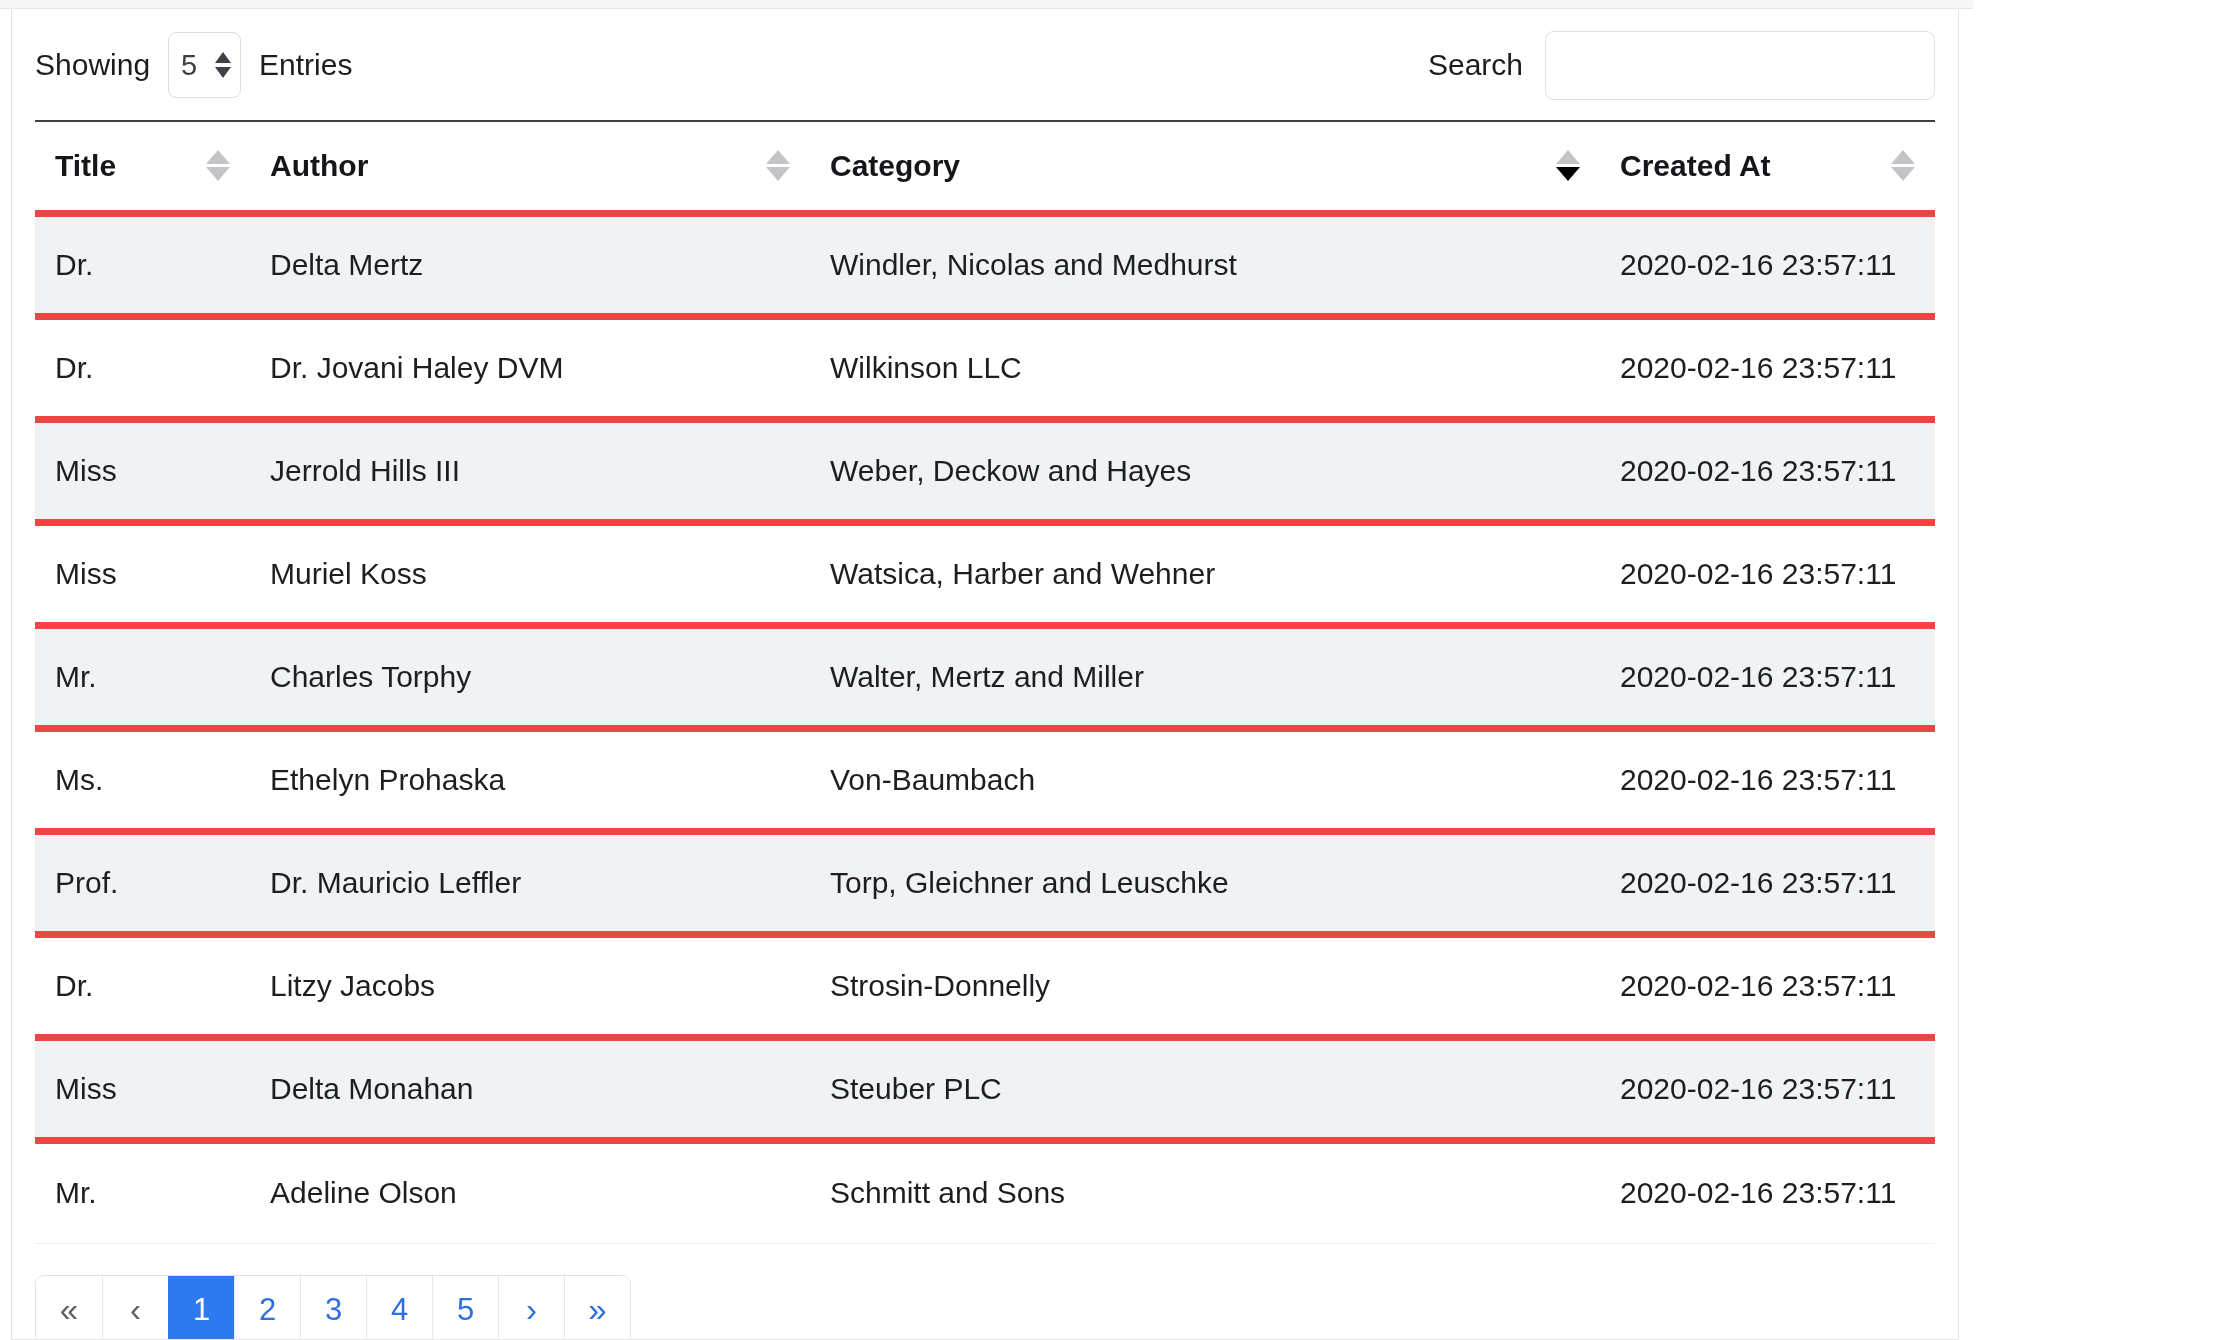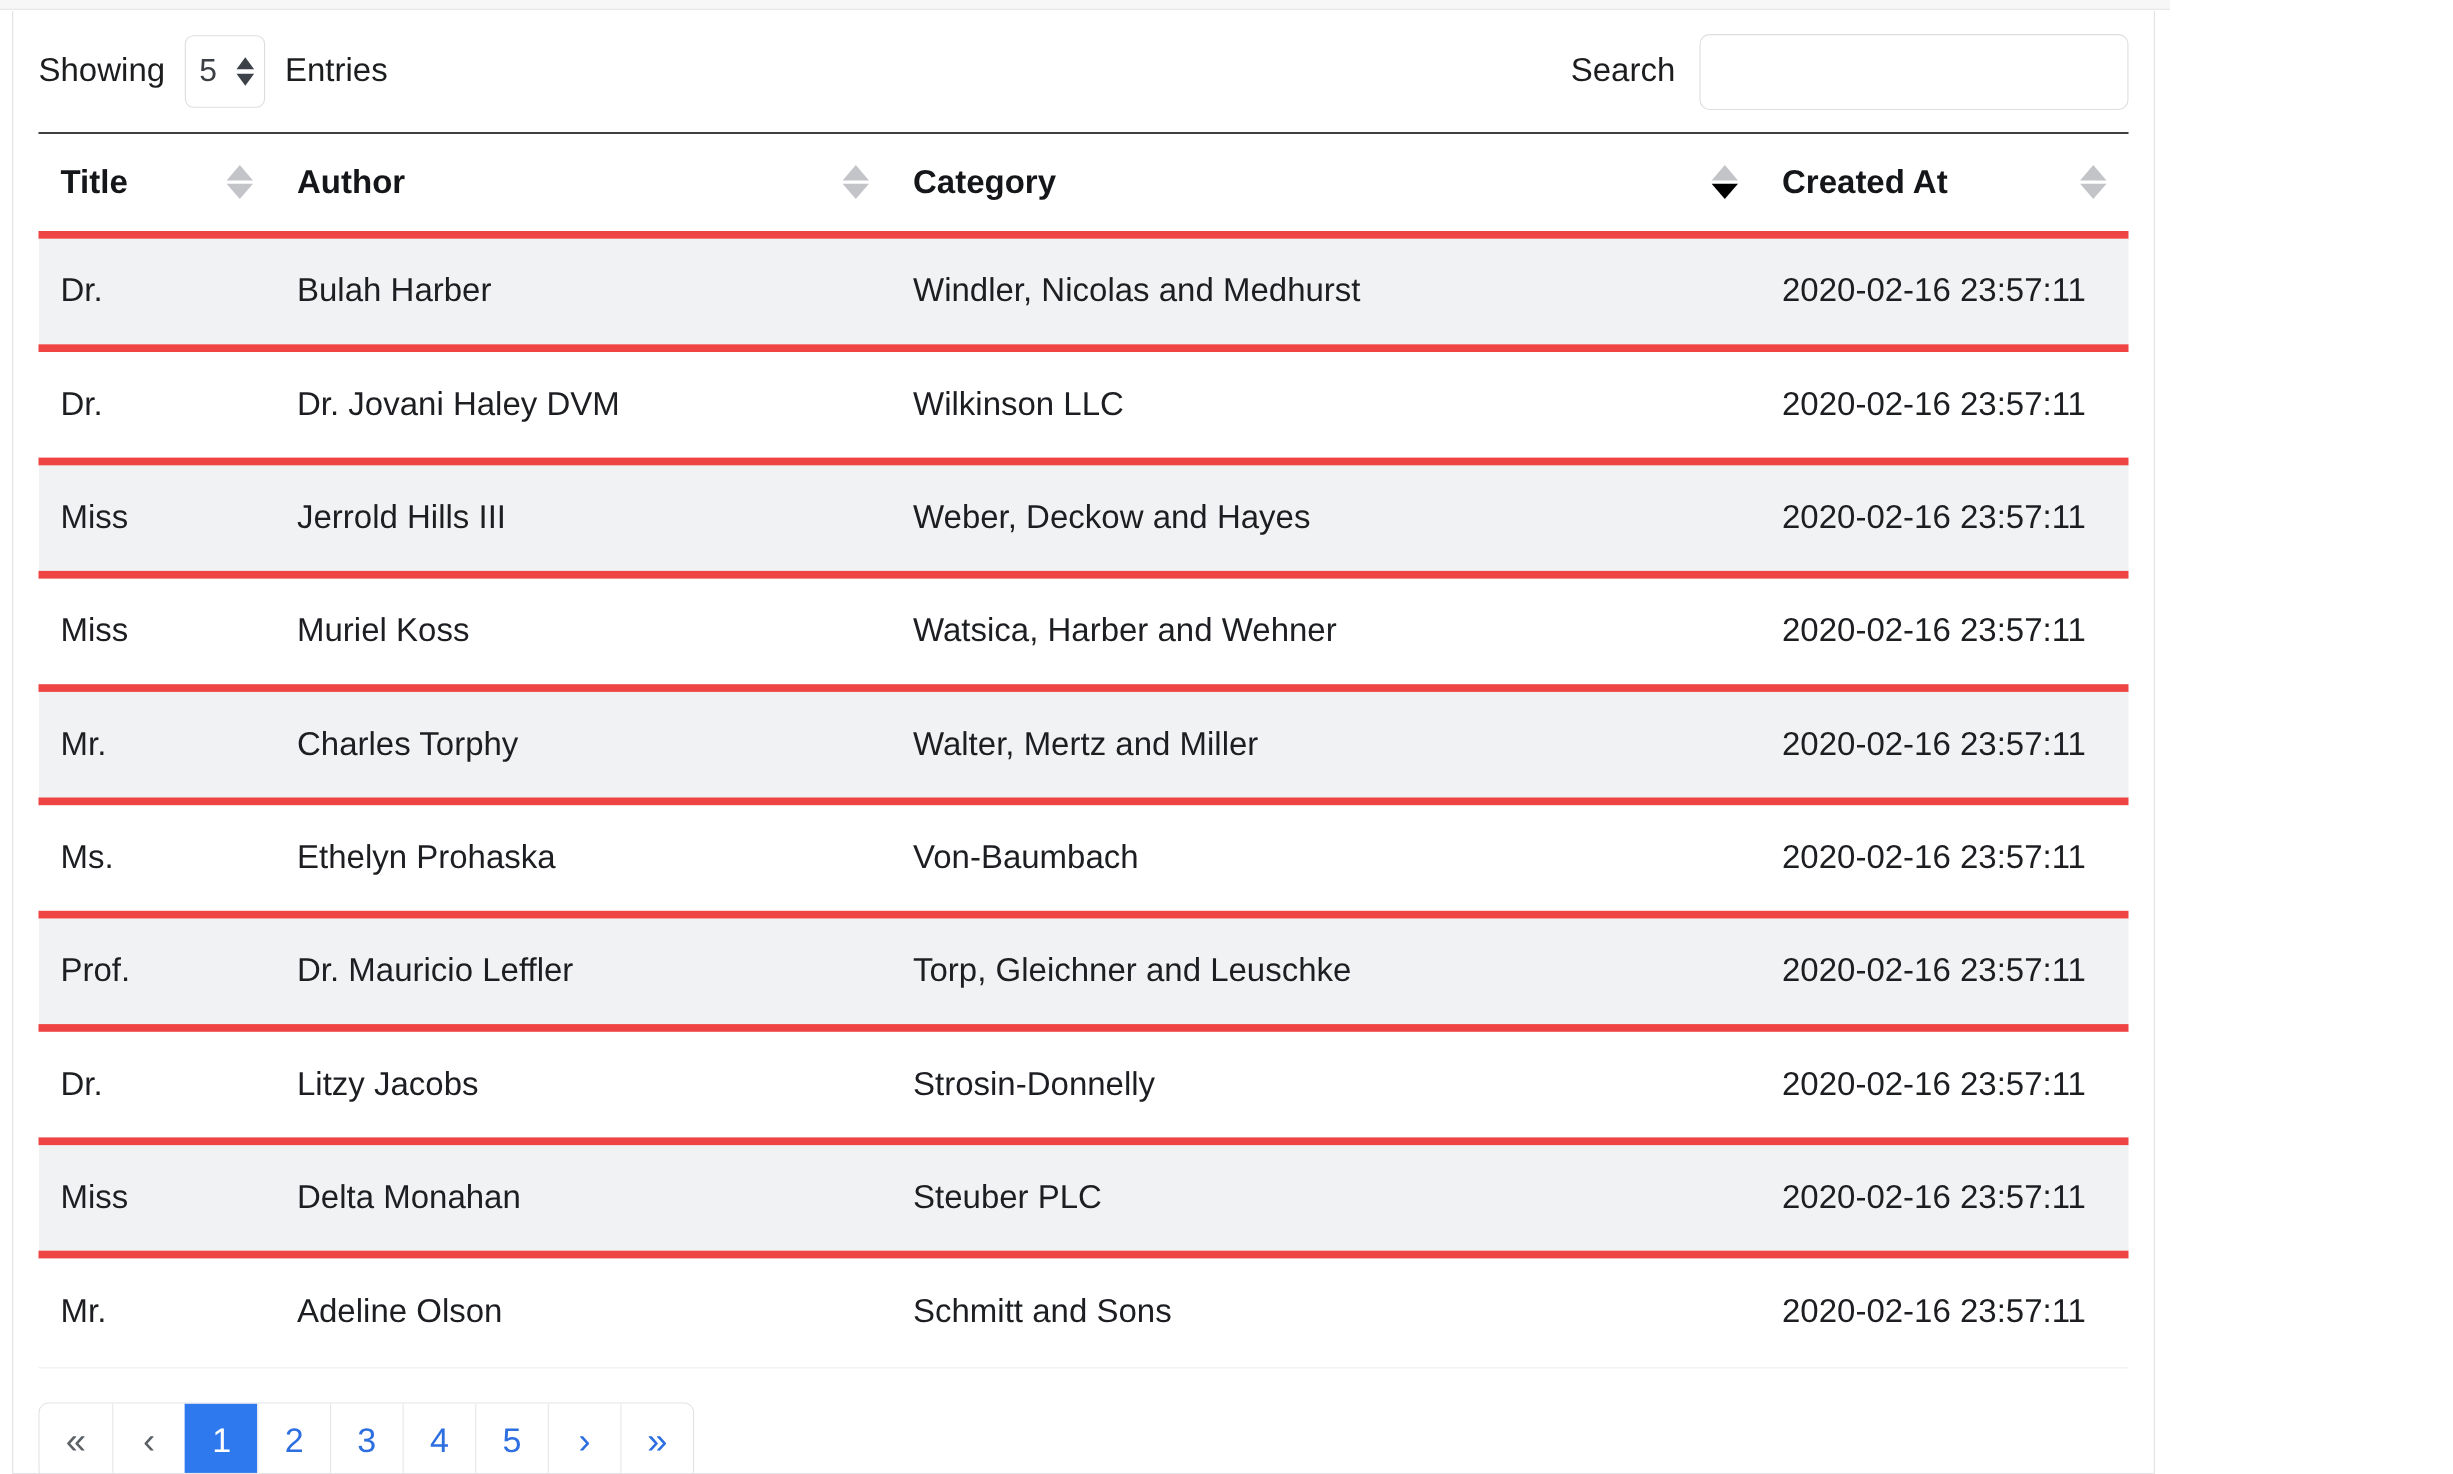--- a/index.html
+++ b/index.html
@@ -303,21 +303,21 @@
                 <i class="up"></i>
                 <i class="down"></i>
               </span>
             </span>
           </th>
         </tr>
       </thead>
       <tbody id="table-body">
           <tr>
             <td>Dr.</td>
-            <td>Bulah Harber</td>
+            <td>Delta Mertz</td>
             <td>Windler, Nicolas and Medhurst</td>
             <td>2020-02-16 23:57:11</td>
           </tr>
           <tr>
             <td>Dr.</td>
             <td>Dr. Jovani Haley DVM</td>
             <td>Wilkinson LLC</td>
             <td>2020-02-16 23:57:11</td>
           </tr>
           <tr>

